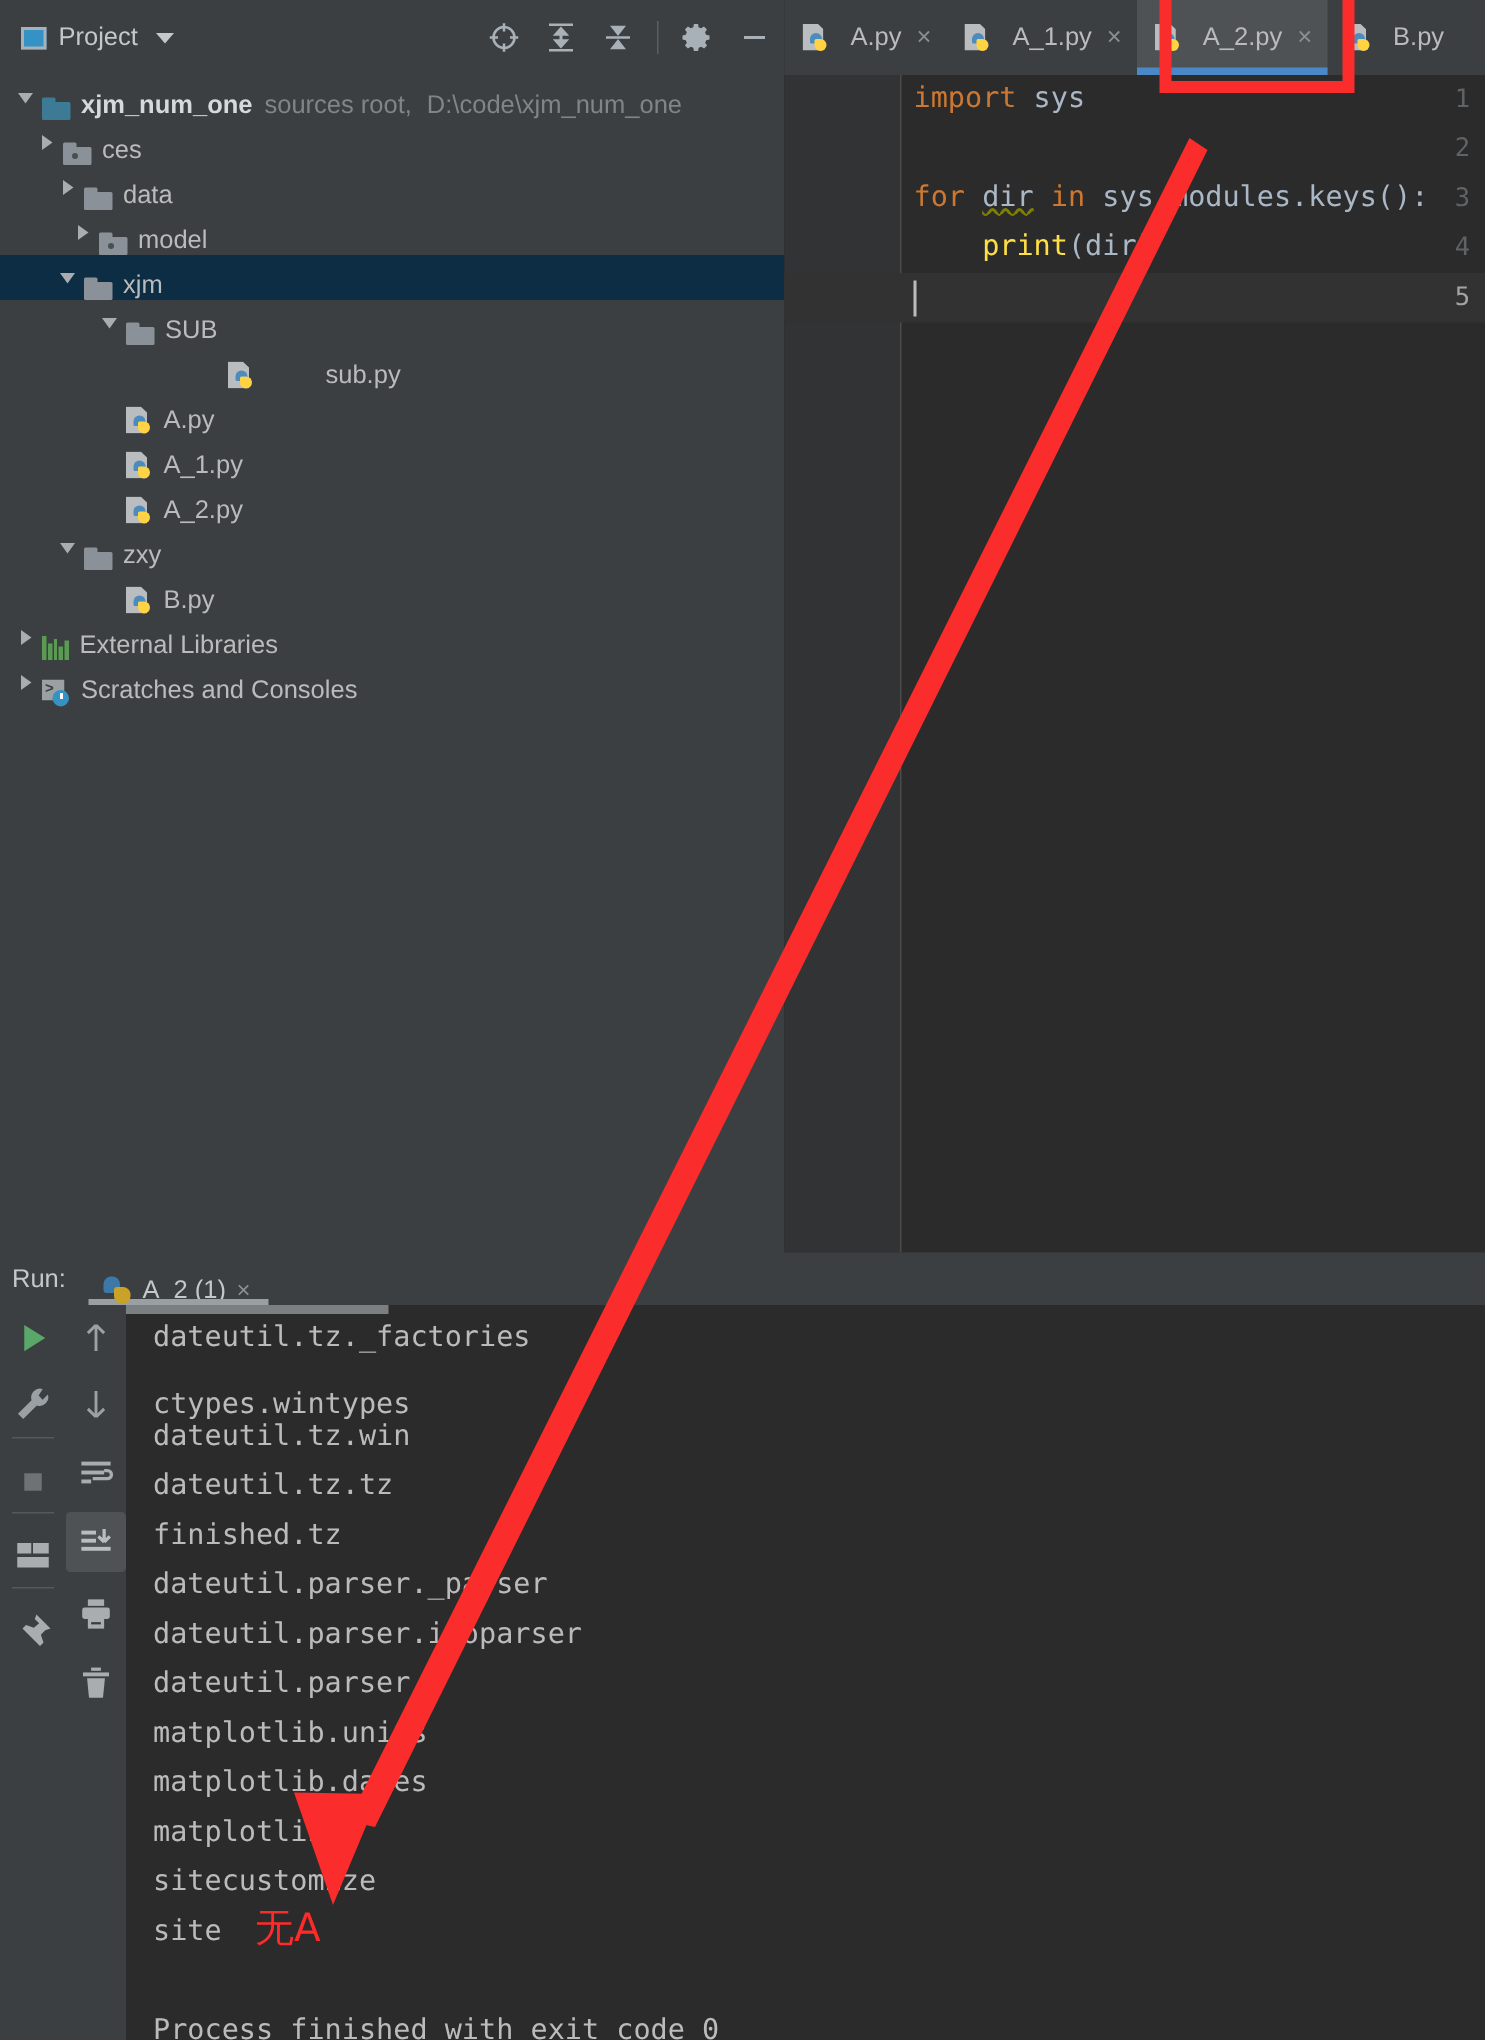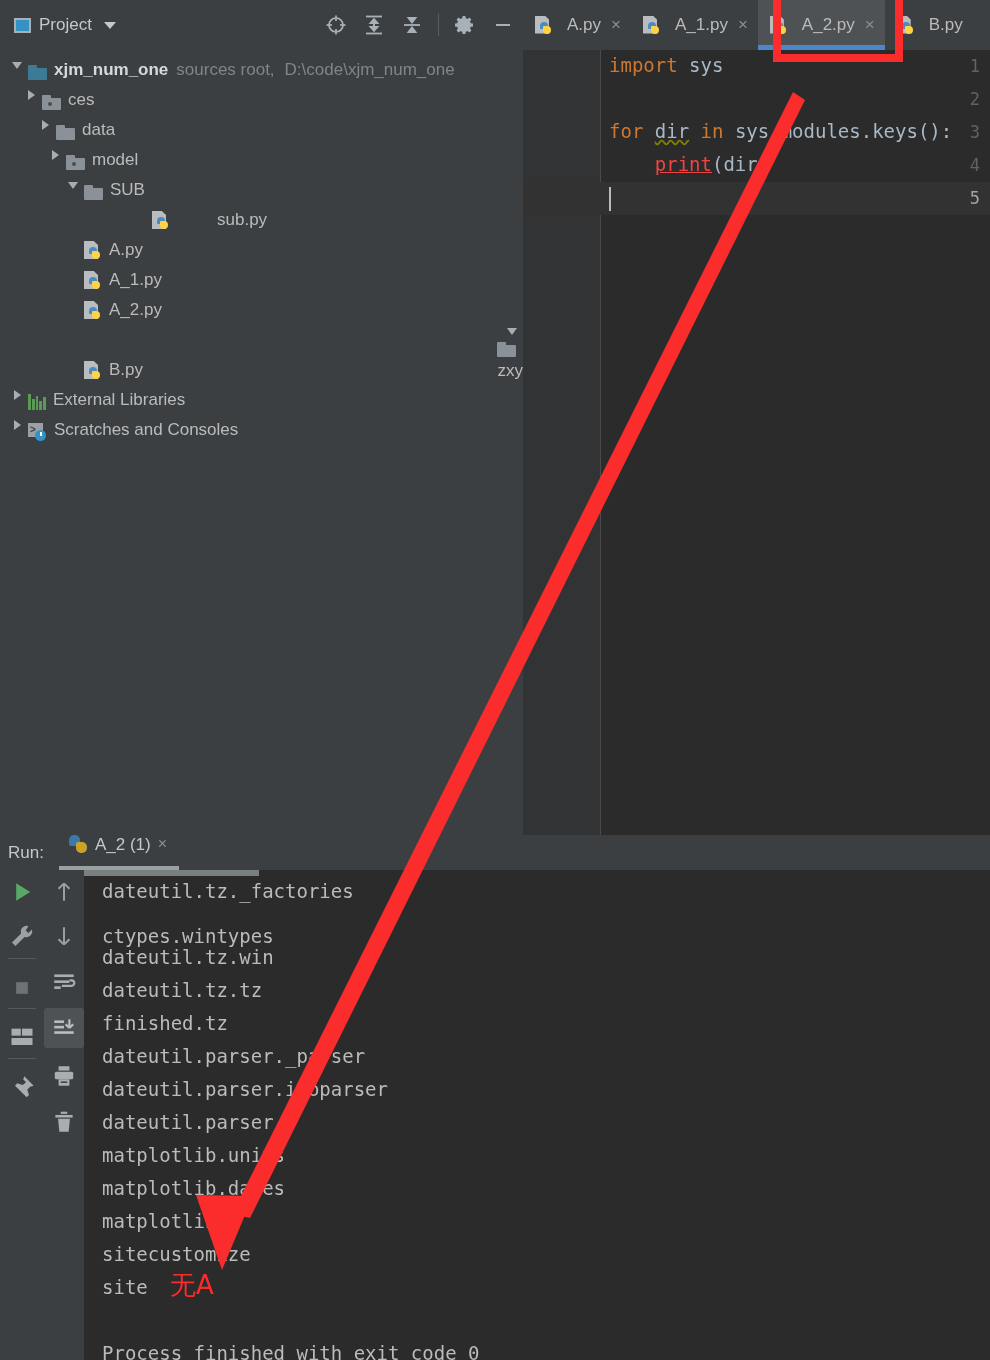--- a/index.html
+++ b/index.html
@@ -97,30 +97,30 @@
   .lnum { position:absolute; right:10px; width:60px; text-align:right;
           font-family:"DejaVu Sans Mono", monospace; font-size:17px; color:#606366; }
   .lnum.cur { color:#a4a3a3; }
   .cur-line-hl { position:absolute; left:0; width:467px; height:33px; background:#323232; }
   .cur-line-gut { position:absolute; left:0; width:77px; height:33px; background:#313335; }
   .codeline {
     position:absolute; left:86px; font-family:"DejaVu Sans Mono", monospace;
     font-size:19px; white-space:pre; color:#a9b7c6;
   }
   .kw { color:#cc7832; }
-  .fn { color:#ef4444;text-decoration:underline; }
+  .fn { color:#fde047; }
   .pl { color:#a9b7c6; }
   .wavy { text-decoration: underline wavy #808000; text-decoration-skip-ink:none; }
   #caret { position:absolute; width:2px; height:24px; background:#bbbbbb; }
 
   
   #run-panel { position:absolute; left:0; top:835px; width:990px; height:525px; background:#3c3f41; }
   #run-header { position:absolute; left:0; top:0; width:990px; height:35px; display:flex; align-items:center; }
   #run-label { color:#c3c8cd; font-size:17px; margin-left:8px; }
-  #run-tab { display:flex; align-items:flex-start; gap:7px; margin-left:25px; position:relative; height:35px; }
+  #run-tab { display:flex; align-items:flex-end; gap:7px; margin-left:25px; position:relative; height:35px; }
   #run-tab-underline{ position:absolute; left:-10px; bottom:0; width:120px; height:4px; background:#9a9fa2; }
   .pyrun-ic { width:19px; height:19px; position:relative; }
   .pyrun-ic .b{ position:absolute; left:0; top:0; width:11px;height:11px;background:#3c78a8;border-radius:5px 5px 2px 2px;}
   .pyrun-ic .y{ position:absolute; left:7px; top:7px; width:11px;height:11px;background:#c9a227;border-radius:2px 5px 5px 5px;}
   #run-tab-label{ color:#c3c8cd; font-size:17px;}
   #run-tab-close{ color:#8a8f92; font-size:16px;}
 
   #run-left-bar { position:absolute; left:0; top:35px; width:44px; height:490px; background:#3c3f41; }
   #run-left-bar2 { position:absolute; left:44px; top:35px; width:40px; height:490px; background:#3c3f41; }
   #run-barsep { position:absolute; left:44px; top:35px; width:1px; height:490px; background:#4e5254; }
@@ -231,20 +231,27 @@
         </div>
         <div class="tree-row" style="padding-left: 44px;">
           <span class="tw">
             <span class="arrow-right"></span>
           </span>
           <span class="folder-ic">
             <span class="folder-dot"></span>
           </span>
           <span class="tree-label">model</span>
         </div>
+        <div class="tree-row selected" style="padding-left: 34px;">
+          <span class="tw">
+            <span class="arrow-down"></span>
+          </span>
+          <span class="folder-ic"></span>
+          <span class="tree-label">xjm</span>
+        </div>
         <div class="tree-row" style="padding-left: 62px;">
           <span class="tw">
             <span class="arrow-down"></span>
           </span>
           <span class="folder-ic"></span>
           <span class="tree-label">SUB</span>
         </div>
         <div class="tree-row" style="padding-left: 90px; gap: 40px;">
           <span class="tw"></span>
           <span class="py-ic">
@@ -274,21 +281,21 @@
         </div>
         <div class="tree-row" style="padding-left: 62px;">
           <span class="tw"></span>
           <span class="py-ic">
             <span class="page"></span>
             <span class="snakeB"></span>
             <span class="snakeY"></span>
           </span>
           <span class="tree-label">A_2.py</span>
         </div>
-        <div class="tree-row" style="padding-left: 34px; flex-direction: column;">
+        <div class="tree-row" style="padding-left: 34px;">
           <span class="tw">
             <span class="arrow-down"></span>
           </span>
           <span class="folder-ic"></span>
           <span class="tree-label">zxy</span>
         </div>
         <div class="tree-row" style="padding-left: 62px;">
           <span class="tw"></span>
           <span class="py-ic">
             <span class="page"></span>

